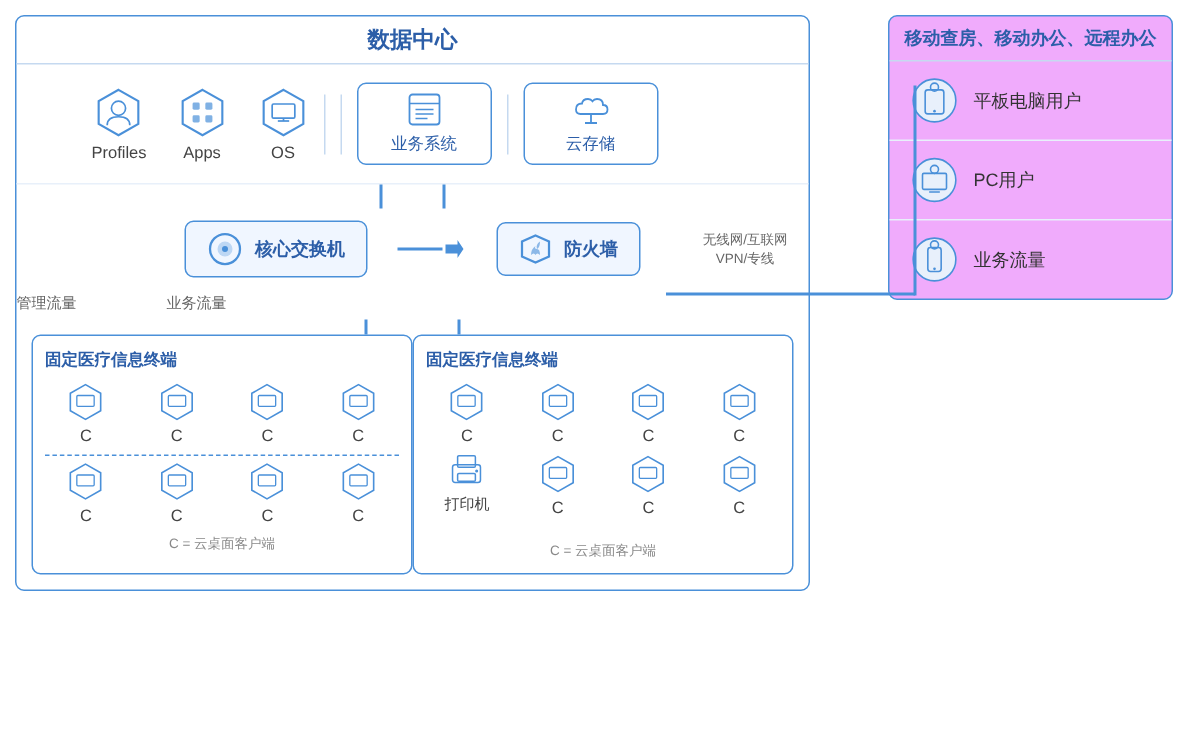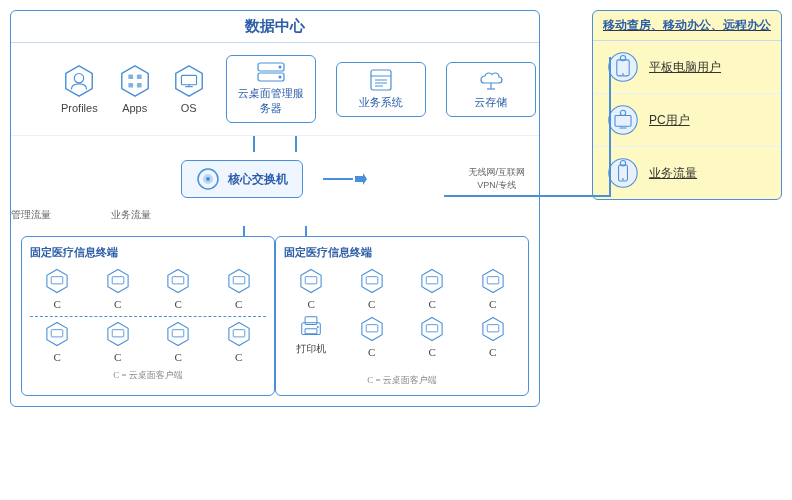--- a/index.html
+++ b/index.html
@@ -127,21 +127,20 @@
     .flow-labels-row {
       display: flex;
       gap: 60px;
       padding: 2px 0 4px 0;
     }
 
     
     .terminals-row {
       display: flex;
       padding: 0 10px 10px 10px;
-      font-family: Liberation Serif, serif;
     }
 
     .terminal-box {
       flex: 1;
       border: 1.5px solid #4a90d9;
       border-radius: 6px;
       padding: 8px;
     }
 
     .terminal-title {
@@ -171,22 +170,21 @@
     }
 
     
     .right-panel {
       position: absolute;
       top: 10px;
       right: 10px;
       width: 190px;
       border: 1.5px solid #4a90d9;
       border-radius: 6px;
-      background: #fef9c3;
-      text-decoration: underline;
+      background: #f0abfc;
     }
 
     .right-panel-title {
       text-align: center;
       padding: 6px 8px;
       font-size: 12px;
       color: #2c5ea8;
       font-weight: bold;
       border-bottom: 1px solid #c5d9f0;
     }
@@ -268,29 +266,20 @@
             <rect x="10" y="12" width="16" height="10" rx="1" fill="none" stroke="#4a90d9" stroke-width="1.2"></rect>
             <line x1="14" y1="24" x2="22" y2="24" stroke="#4a90d9" stroke-width="1.2"></line>
             <line x1="18" y1="22" x2="18" y2="24" stroke="#4a90d9" stroke-width="1.2"></line>
           </svg>
           <span class="icon-label">OS</span>
         </div>
       </div>
 
       <div class="divider-v"></div>
 
-      <div class="server-box">
-        <svg width="28" height="20" viewBox="0 0 28 20">
-          <rect x="1" y="1" width="26" height="8" rx="2" fill="none" stroke="#4a90d9" stroke-width="1.2"></rect>
-          <circle cx="23" cy="5" r="1.5" fill="#4a90d9"></circle>
-          <rect x="1" y="11" width="26" height="8" rx="2" fill="none" stroke="#4a90d9" stroke-width="1.2"></rect>
-          <circle cx="23" cy="15" r="1.5" fill="#4a90d9"></circle>
-        </svg>
-        <span class="server-label">云桌面管理服务器</span>
-      </div>
 
       <div class="divider-v"></div>
 
       <div class="server-box">
         <svg width="28" height="22" viewBox="0 0 28 22">
           <rect x="4" y="1" width="20" height="20" rx="2" fill="none" stroke="#4a90d9" stroke-width="1.2"></rect>
           <line x1="4" y1="7" x2="24" y2="7" stroke="#4a90d9" stroke-width="1"></line>
           <line x1="8" y1="11" x2="20" y2="11" stroke="#4a90d9" stroke-width="1"></line>
           <line x1="8" y1="14" x2="20" y2="14" stroke="#4a90d9" stroke-width="1"></line>
           <line x1="8" y1="17" x2="16" y2="17" stroke="#4a90d9" stroke-width="1"></line>
@@ -329,20 +318,27 @@
         <span class="switch-label">核心交换机</span>
       </div>
 
       <div style="display:flex; align-items:center; gap:0;">
         <div style="width:30px; height:2px; background:#4a90d9;"></div>
         <svg width="16" height="16" viewBox="0 0 16 16">
           <polygon points="2,5 10,5 10,2 14,8 10,14 10,11 2,11" fill="#4a90d9"></polygon>
         </svg>
       </div>
 
+      <div class="switch-box">
+        <svg width="22" height="22" viewBox="0 0 22 22">
+          <polygon points="11,2 20,6 20,16 11,20 2,16 2,6" fill="none" stroke="#4a90d9" stroke-width="1.5"></polygon>
+          <path d="M8,15 Q8,11 11,9 Q10,11 12,11 Q11,8 14,6 Q14,10 12,11 Q14,11 14,15 Q12,13 11,15 Q10,13 8,15Z" fill="#4a90d9" opacity="0.6"></path>
+        </svg>
+        <span class="switch-label">防火墙</span>
+      </div>
 
       <div style="position:absolute; right:14px; top:50%; transform:translateY(-50%);">
         <div class="wireless-label">无线网/互联网<br>VPN/专线</div>
       </div>
     </div>
 
     <div class="flow-labels-row">
       <span class="flow-label">管理流量</span>
       <span class="flow-label">业务流量</span>
     </div>

